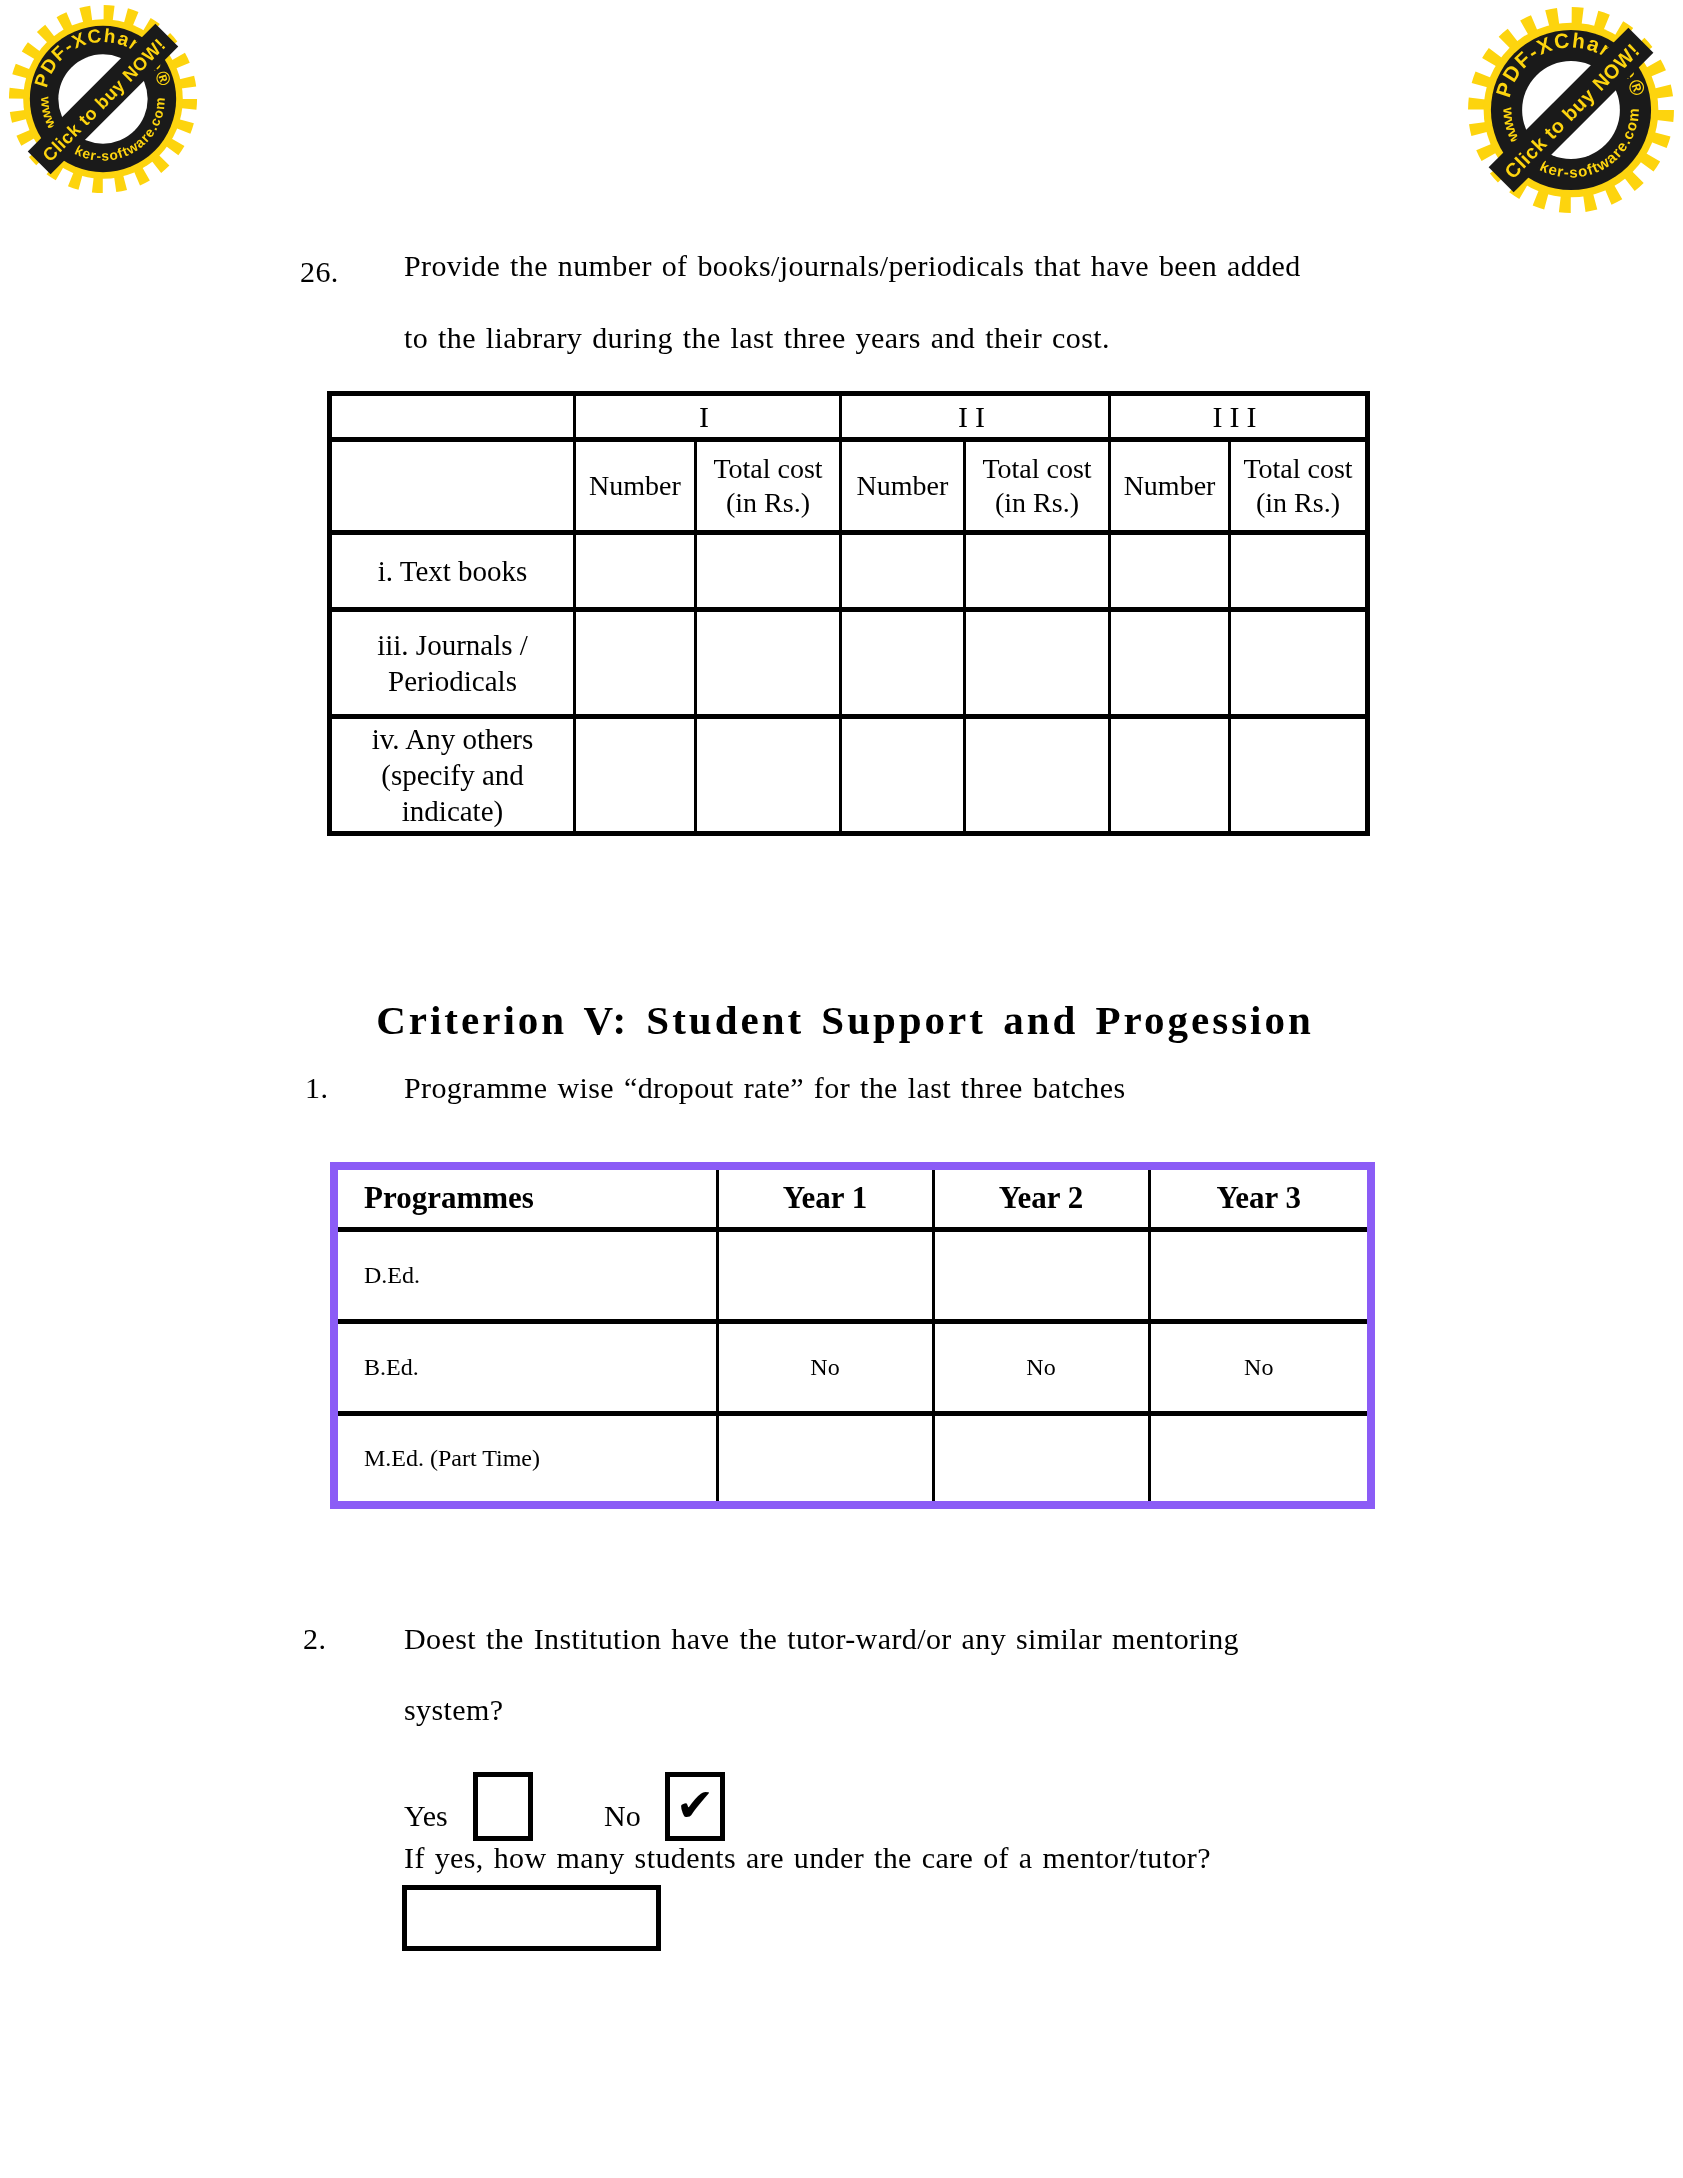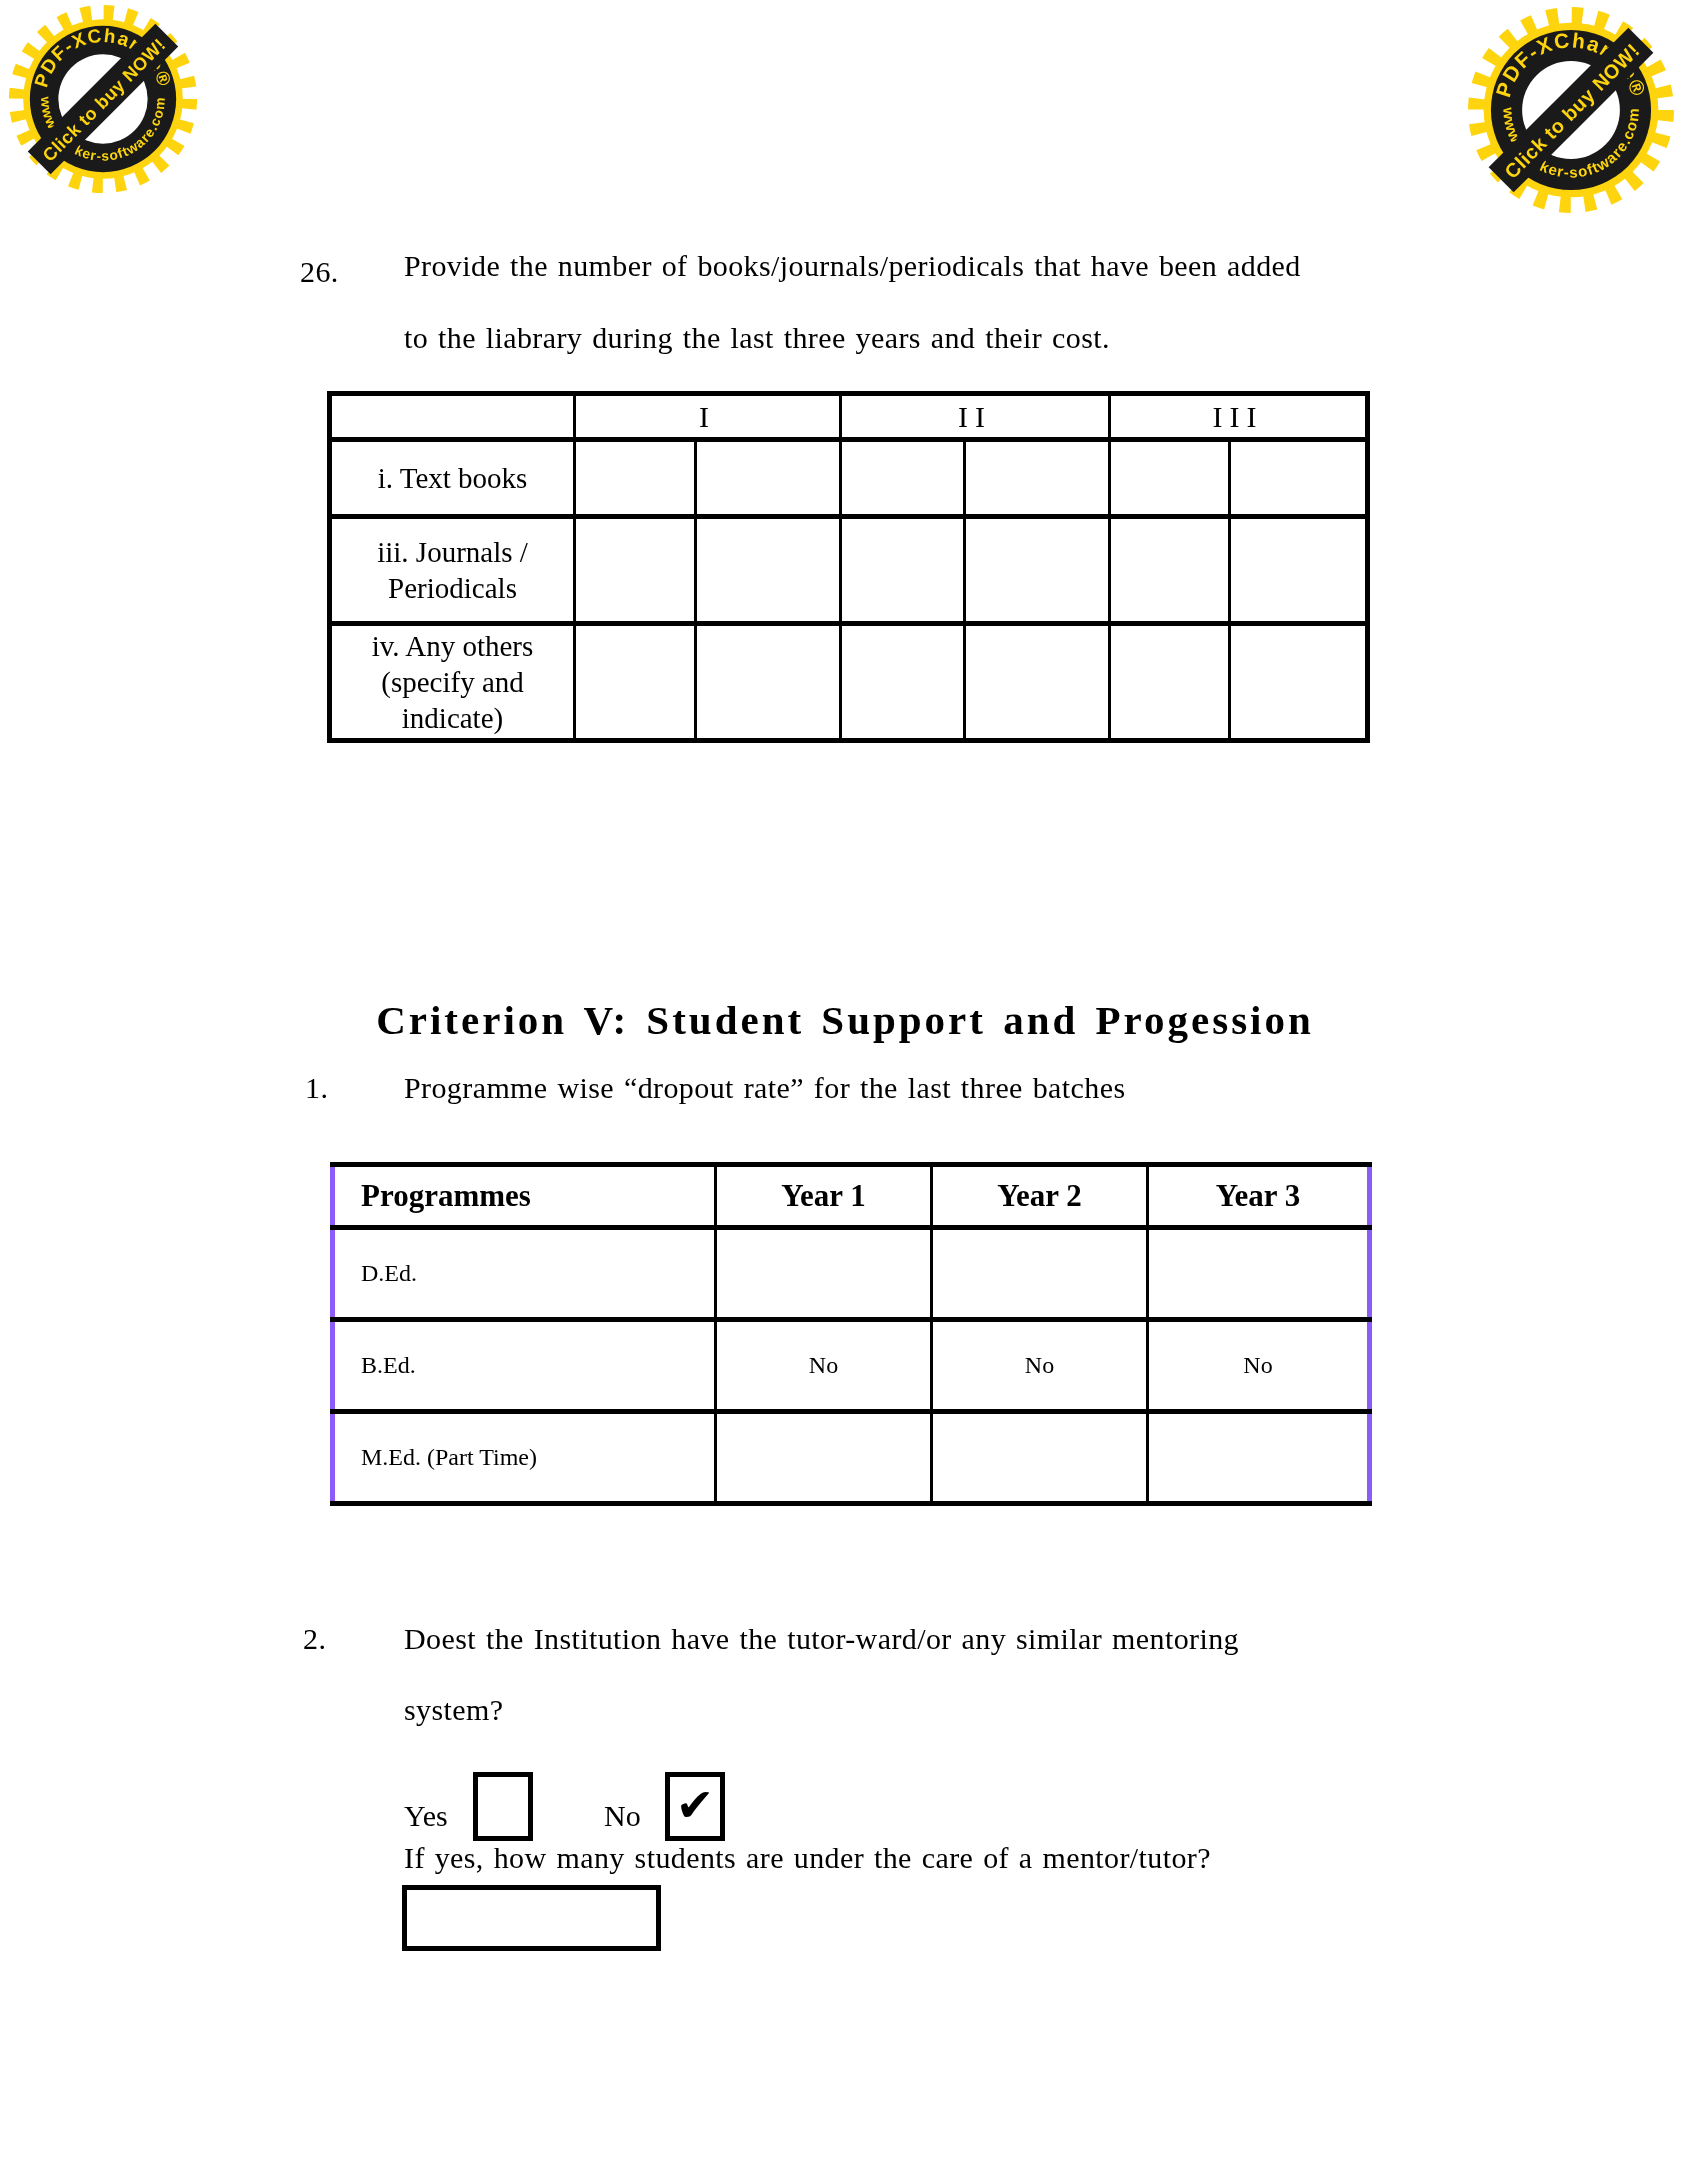--- a/index.html
+++ b/index.html
@@ -33,21 +33,21 @@
   table { border-collapse:collapse; table-layout:fixed; position:absolute; background:#fff; }
   .t1 { left:327px; top:391px; width:1036px; border:5px solid #000; }
   .t1 td { border:3px solid #000; border-top-width:5px; border-bottom-width:5px; padding:0; vertical-align:middle; }
   .t1 .group { text-align:center; font-size:30px; letter-spacing:7px; }
   .t1 .colhead { text-align:center; font-size:28px; line-height:1.2; white-space:pre-line; }
   .t1 .rowlabel { text-align:center; font-size:29px; line-height:1.25; white-space:pre-line; }
   .t1 .footnote { font-style:italic; font-size:30px; padding:4px 6px 4px 10px; letter-spacing:0.3px; }
   .rh1 { height:46px; } .rh2 { height:93px; } .rha { height:77px; }
   .rhb { height:107px; } .rhc { height:117px; } .rhf { height:51px; }
 
-  .t2 { left:330px; top:1162px; width:1037px; border:5px solid #8b5cf6; }
+  .t2 { left:330px; top:1162px; width:1037px; border:8px solid #8b5cf6; }
   .t2 td { border:3px solid #000; border-top-width:5px; border-bottom-width:5px; padding:0; vertical-align:middle; font-size:24px; }
   .t2 .ph { font-weight:bold; padding-left:26px; font-size:31px; }
   .t2 .yh { font-weight:bold; text-align:center; font-size:31px; }
   .t2 .prog { padding-left:26px; }
   .t2 .val { text-align:center; }
   .th2 { height:63px; } .tr2 { height:92px; }
 
   
   .criterion {
     position:absolute; left:327px; top:996px; width:1036px;
@@ -117,20 +117,32 @@
         <col style="width:120px">
         <col style="width:138px">
     </colgroup>
     <tbody>
         <tr class="rh1">
       <td></td>
       <td class="group" colspan="2">I</td>
       <td class="group" colspan="2">II</td>
       <td class="group" colspan="2">III</td>
     </tr>
+    <tr class="rh2">
+      <td></td>
+      <td class="colhead">Number</td>
+      <td class="colhead">Total cost
+(in Rs.)</td>
+      <td class="colhead">Number</td>
+      <td class="colhead">Total cost
+(in Rs.)</td>
+      <td class="colhead">Number</td>
+      <td class="colhead">Total cost
+(in Rs.)</td>
+    </tr>
     <tr class="rha">
       <td class="rowlabel">i. Text books</td>
       <td></td>
           <td></td>
       <td></td>
           <td></td>
       <td></td>
           <td></td>
     </tr>
     <tr class="rhb">

